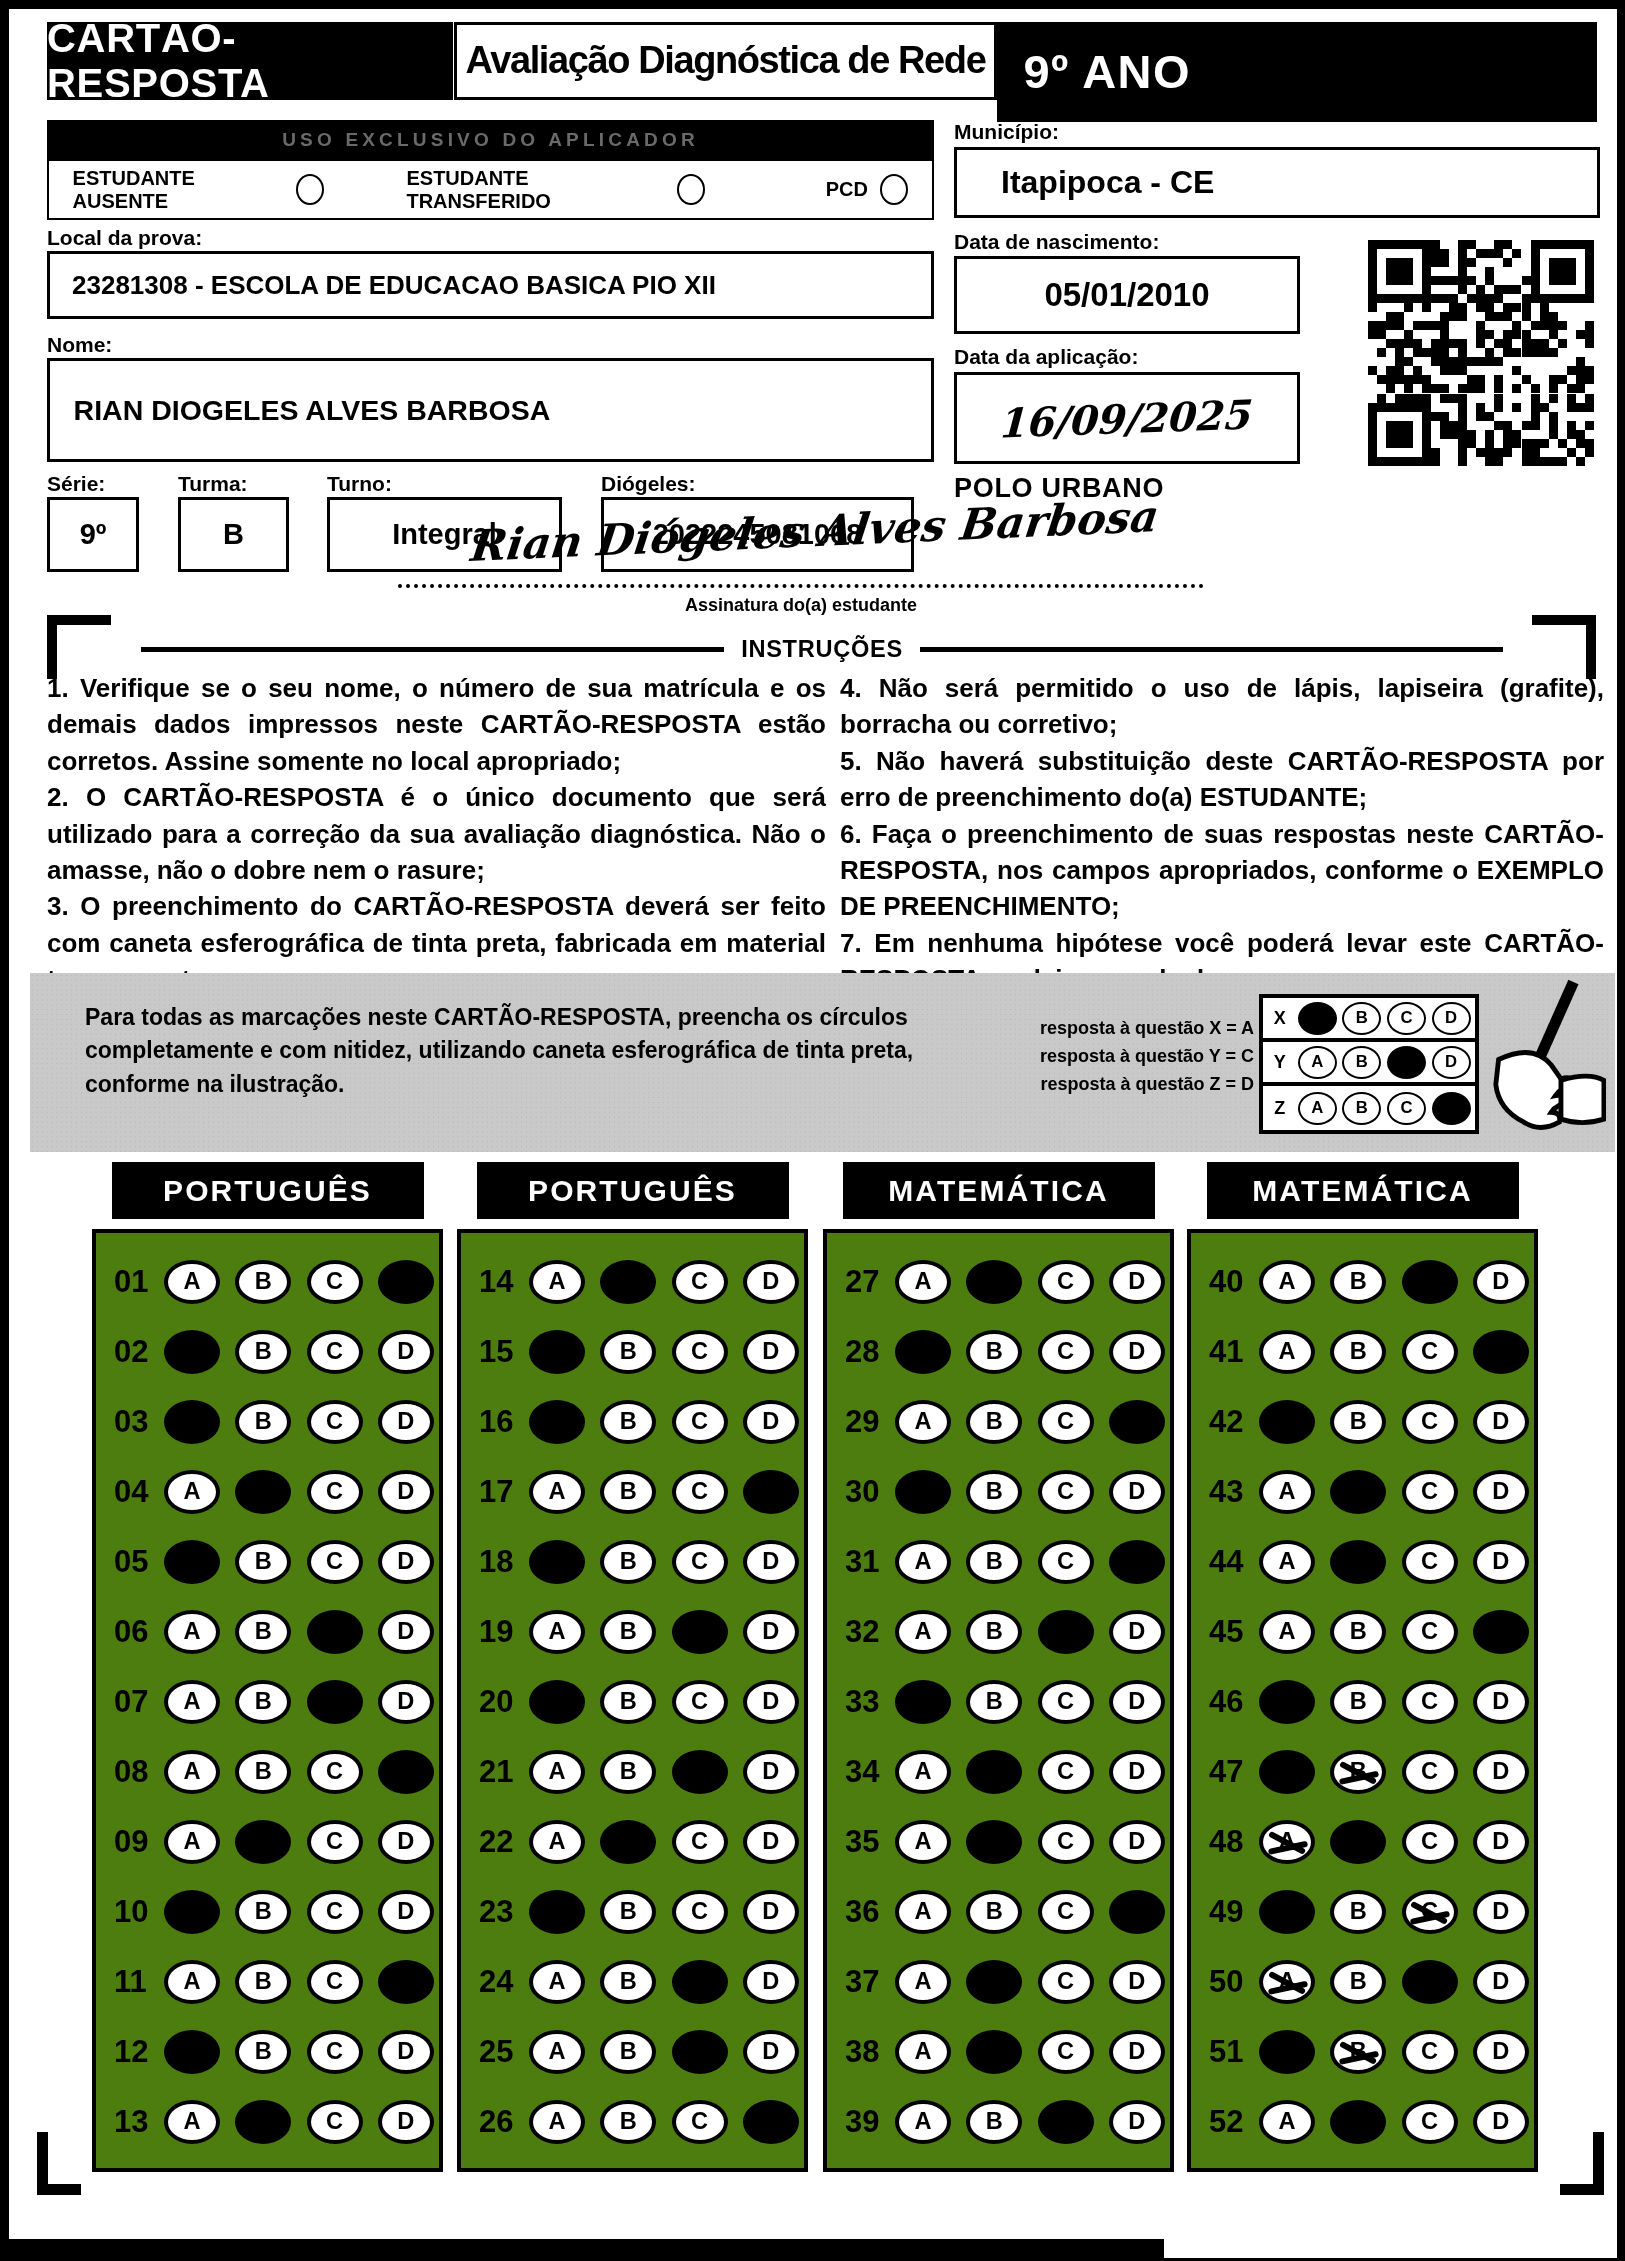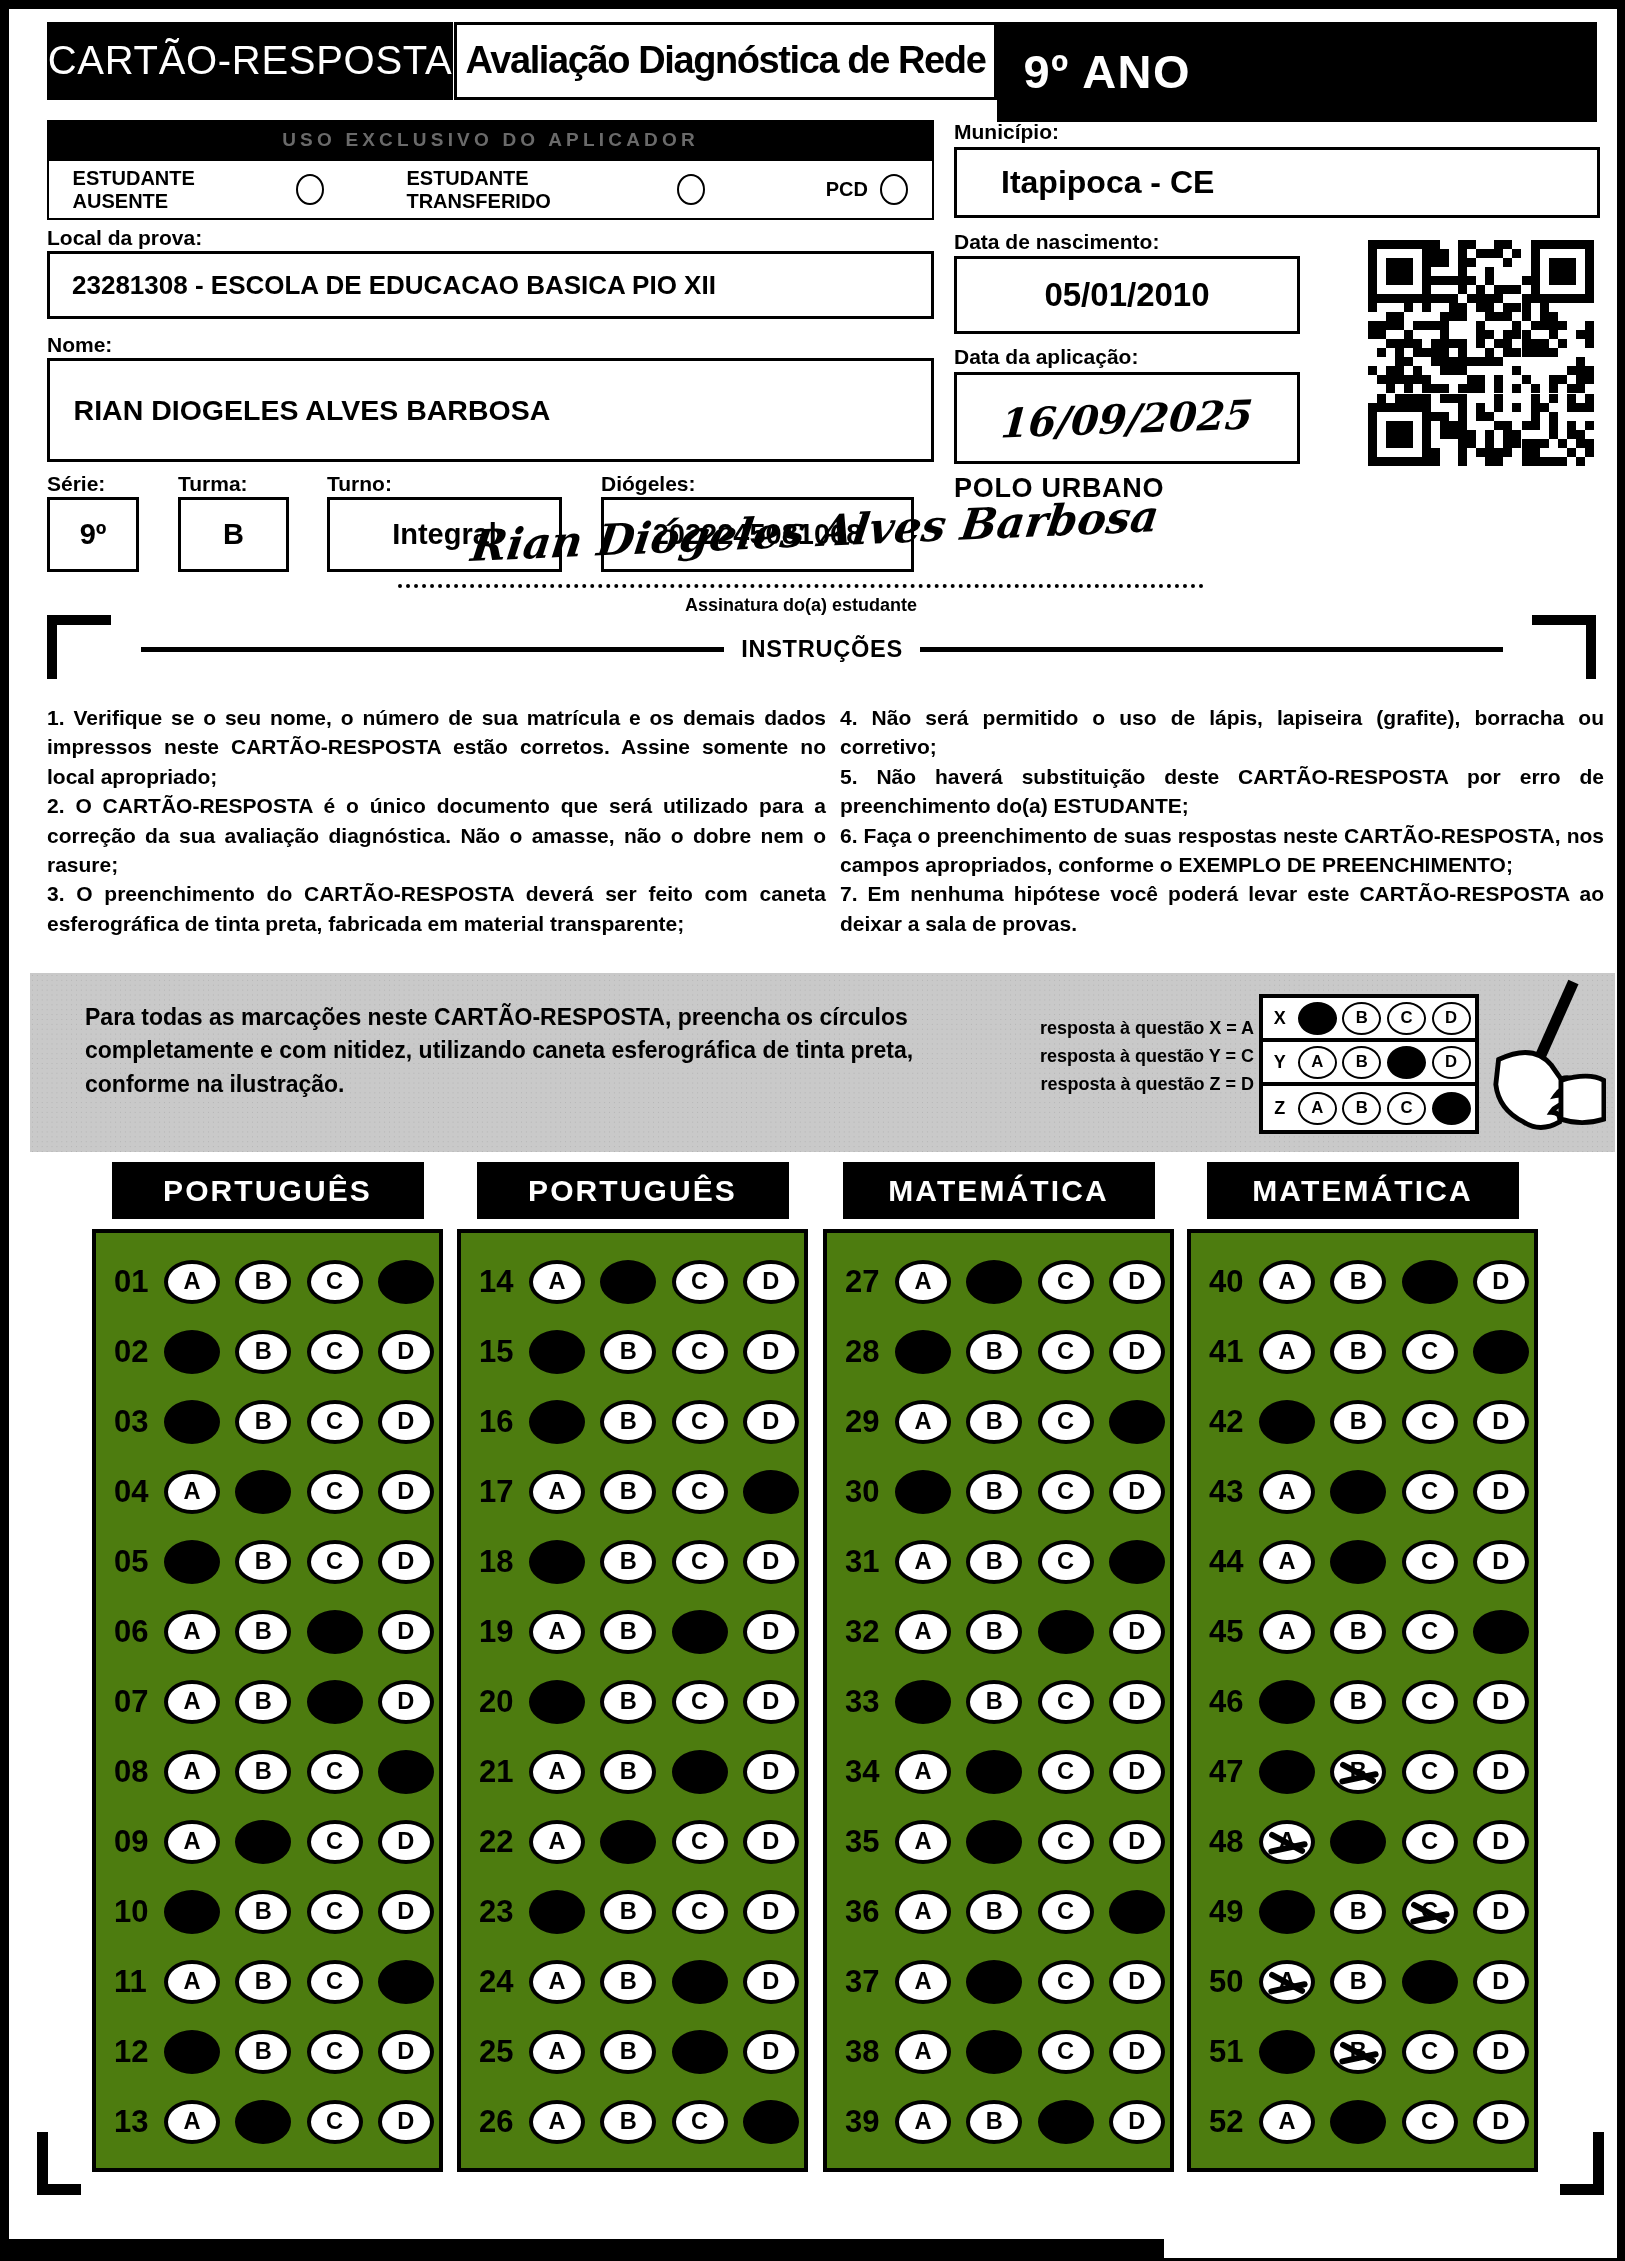--- a/index.html
+++ b/index.html
@@ -4,21 +4,21 @@
 <style>
   * { box-sizing: border-box; margin: 0; padding: 0; }
   html,body { background:#fff; }
   body { font-family: "Liberation Sans", sans-serif; color:#000; }
   .page { position:relative; width:1626px; height:2261px; background:#fff; overflow:hidden;
           border-left:9px solid #000; border-right:9px solid #000; border-top:9.7px solid #000; }
   .abs { position:absolute; }
 
   
   .hdr-left { left:38px; top:12.5px; width:406px; height:78px; background:#000; color:#fff;
-              display:flex; align-items:center; justify-content:center; font-size:40px; font-weight:normal; letter-spacing:0.7px; }
+              display:flex; align-items:center; justify-content:center; font-size:40px; font-weight:bold; letter-spacing:0.7px; }
   .hdr-mid  { left:445px; top:12.5px; width:543px; height:78px; background:#fff; border:3.5px solid #000;
               display:flex; align-items:center; justify-content:center; font-size:38px; font-weight:bold; letter-spacing:-1.4px; }
   .hdr-right{ left:988px; top:12.5px; width:600px; height:100px; background:#000; color:#fff;
               display:flex; align-items:center; font-size:47px; font-weight:bold; padding-left:26.4px; letter-spacing:1.4px; }
 
   
   .uso-bar { left:38px; top:111px; width:887px; height:39px; background:#000; color:#6a6a6a;
              display:flex; align-items:center; justify-content:center; font-size:19px; font-weight:bold; letter-spacing:4.2px; }
   .absent-row { left:38px; top:150px; width:887px; height:61px; border:2.8px solid #000; background:#fff;
                 display:flex; align-items:center; padding:0 23.6px; gap:9.7px; }
@@ -58,21 +58,21 @@
   .br { width:64px; height:64px; }
   .br-tl { left:38px;  top:606px; border-left:10.4px solid #000; border-top:10.4px solid #000; }
   .br-tr { left:1523px; top:606px; border-right:10.4px solid #000; border-top:10.4px solid #000; }
   .br-bl { left:28px; top:2123px; width:44px; height:63px; border-left:11px solid #000; border-bottom:11px solid #000; }
   .br-br { left:1551px; top:2123px; width:44px; height:63px; border-right:11px solid #000; border-bottom:11px solid #000; }
 
   
   .inst-head { left:132px; top:627px; width:1362px; display:flex; align-items:center; gap:16.7px; }
   .inst-head .rule { flex:1; height:4.9px; background:#000; }
   .inst-head .t { font-size:23.6px; font-weight:bold; letter-spacing:0.7px; }
-  .inst-col { top:694px; font-size:21px; font-weight:bold; line-height:1.40; text-align:justify; }
+  .inst-col { top:661px; font-size:26px; font-weight:bold; line-height:1.40; text-align:justify; }
   .inst-col p { margin:0; }
   .inst-left { left:38px; width:779px; }
   .inst-right { left:831px; width:764px; }
 
   
   .band { left:21px; top:964px; width:1585px; height:179px; background:#c9c9c9;
           background-image:radial-gradient(#b4b4b4 0.7px, transparent 0.7px); background-size:4.9px 4.9px; }
   .band-text { left:76px; top:992px; width:861px; font-size:23px; font-weight:bold; line-height:1.45; }
   .band-legend { left:1009px; top:1006px; width:236px; font-size:18px; font-weight:bold; line-height:1.55; text-align:right; white-space:nowrap; }
   .ex-grid { left:1250px; top:985px; border:4.2px solid #000; background:#fff; }

